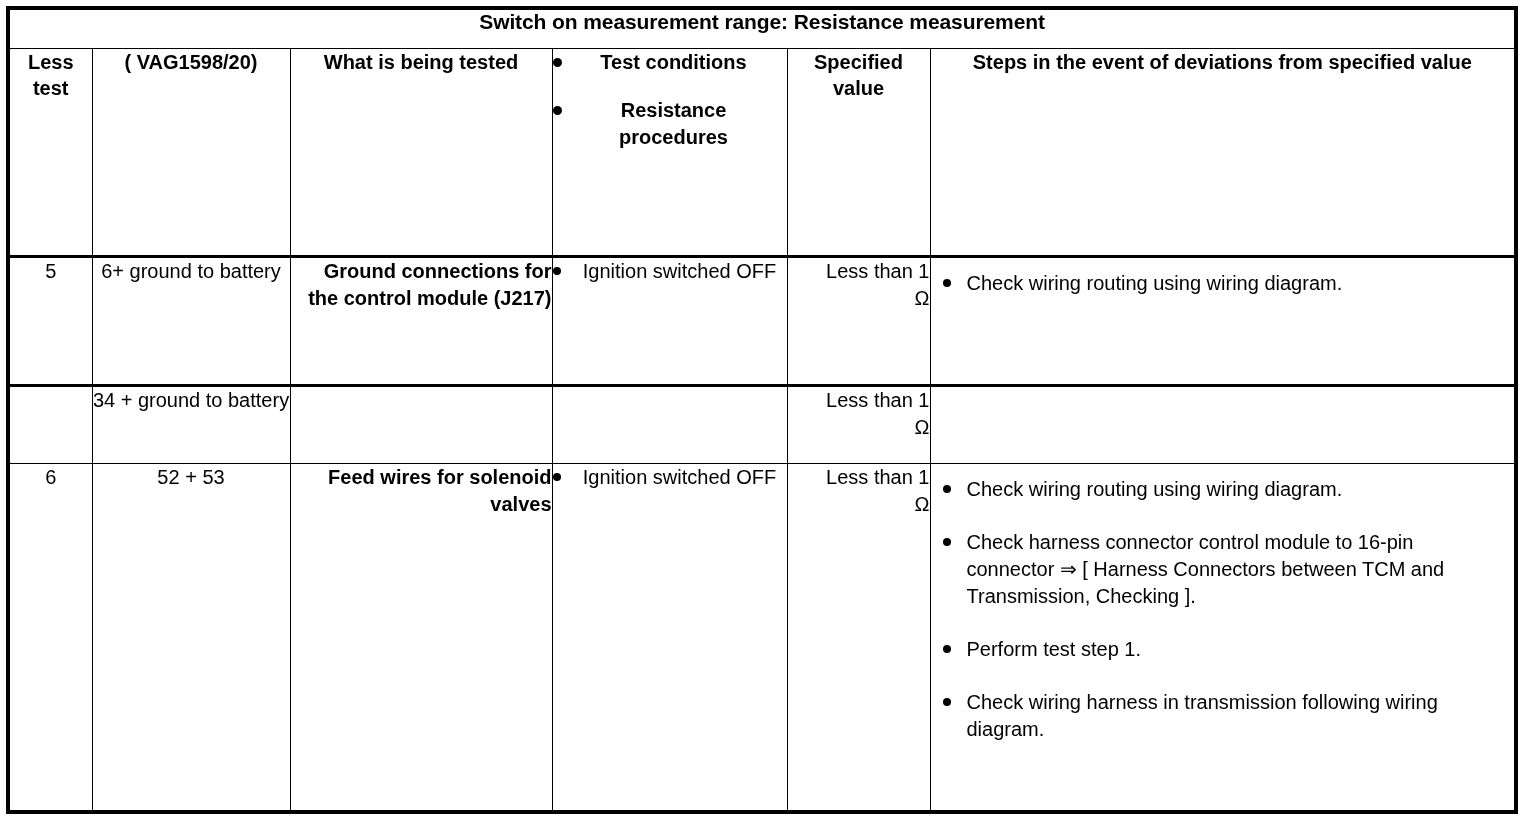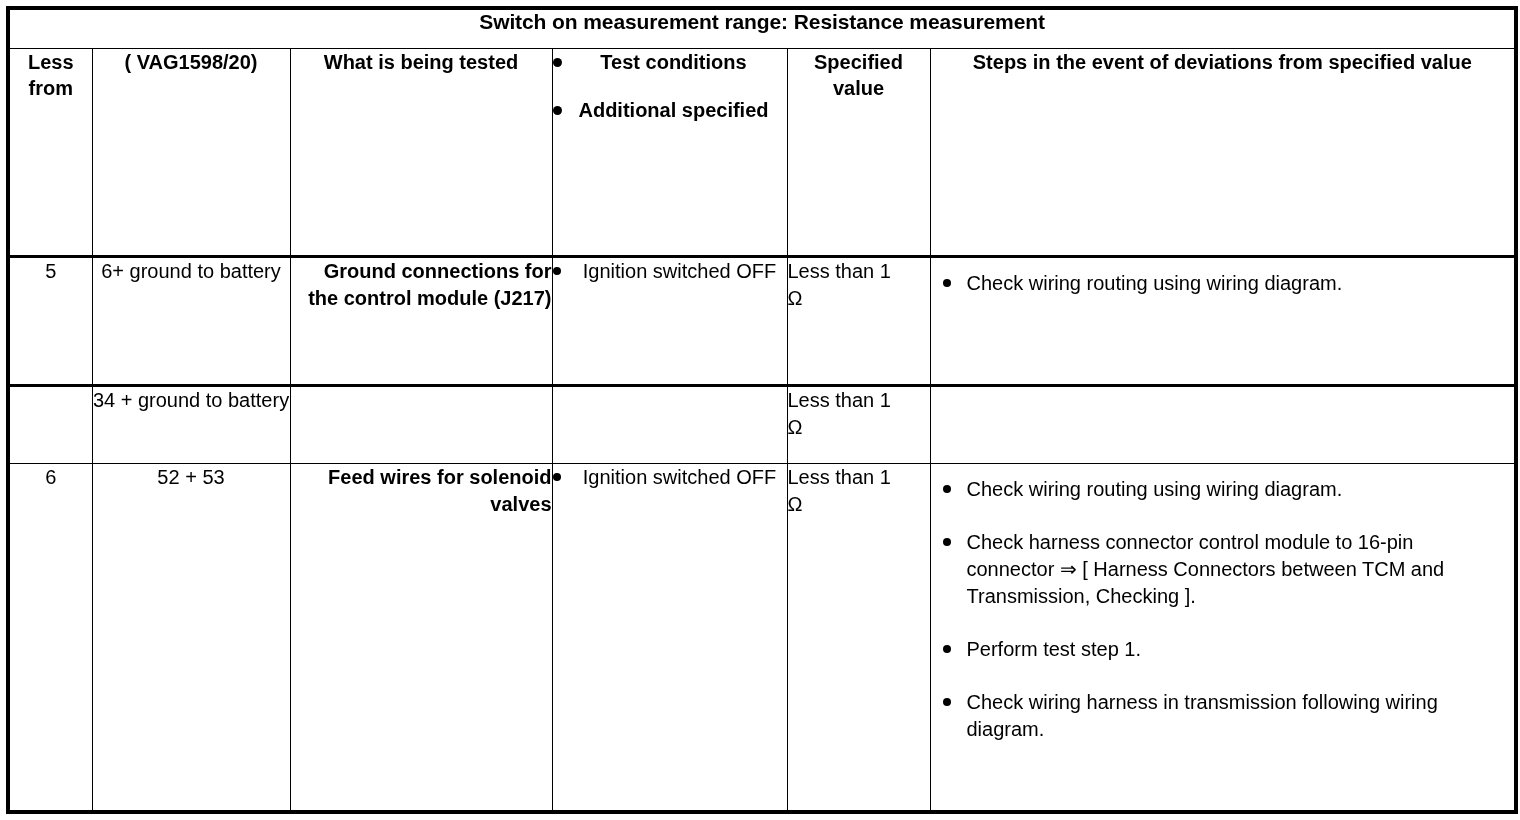--- a/index.html
+++ b/index.html
@@ -92,21 +92,21 @@
   
   .body-cell {
     font-size: 20px;
     line-height: 1.35;
     padding: 9px 8px 4px 8px;
   }
   .c-step   { text-align: center; }
   .c-probe  { text-align: center; }
   .c-what   { text-align: right; padding-left: 12px; font-weight: bold; }
   .c-cond   { text-align: center; padding-left: 14px; }
-  .c-spec   { text-align: left; }
+  .c-spec   { text-align: right; }
   .c-steps  { text-align: left; padding-left: 18px; }
 
   .cond-item {
     display: flex;
     align-items: flex-start;
     gap: 12px;
   }
   .cond-item .ctxt { flex: 1; }
 
   .steps-list { margin: 0; padding: 12px; }
@@ -143,36 +143,36 @@
     </colgroup>
 
     <tbody>
         <tr>
       <td class="title-cell" colspan="6">Switch on measurement range: Resistance measurement</td>
     </tr>
 
     <tr>
       <td class="hdr">
         <div>Less</div>
-        <div>from</div>
+        <div>test</div>
       </td>
       <td class="hdr">
         <span>( VAG1598/20)</span>
       </td>
       <td class="hdr">
         <span>What is being tested</span>
       </td>
       <td class="hdr hdr-bullets">
         <div class="bl">
           <span class="dot"></span>
           <span class="btxt">Test conditions</span>
         </div>
         <div class="bl">
           <span class="dot"></span>
-          <span class="btxt">Additional specified</span>
+          <span class="btxt">Resistance procedures</span>
         </div>
       </td>
       <td class="hdr">
         <div>Specified</div>
         <div>value</div>
       </td>
       <td class="hdr">
         <span>Steps in the event of deviations from specified value</span>
       </td>
     </tr>

